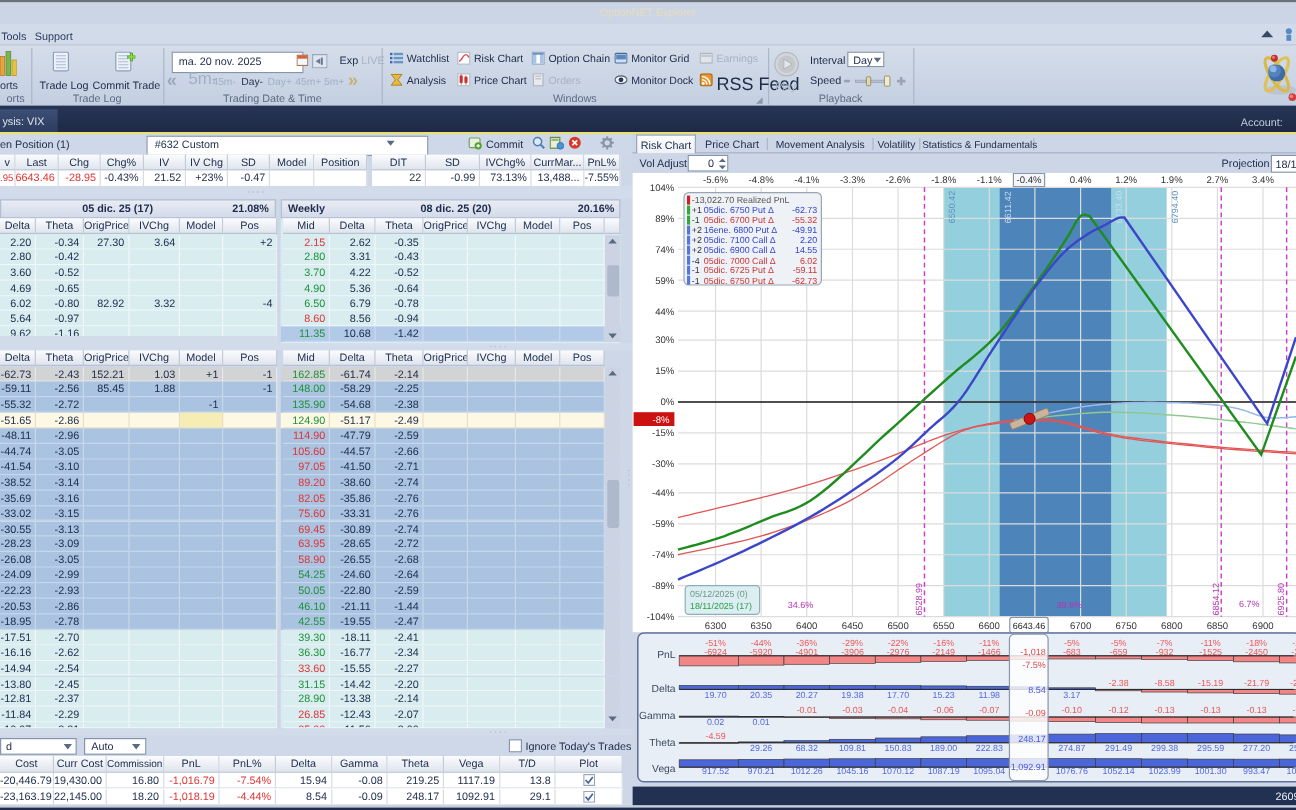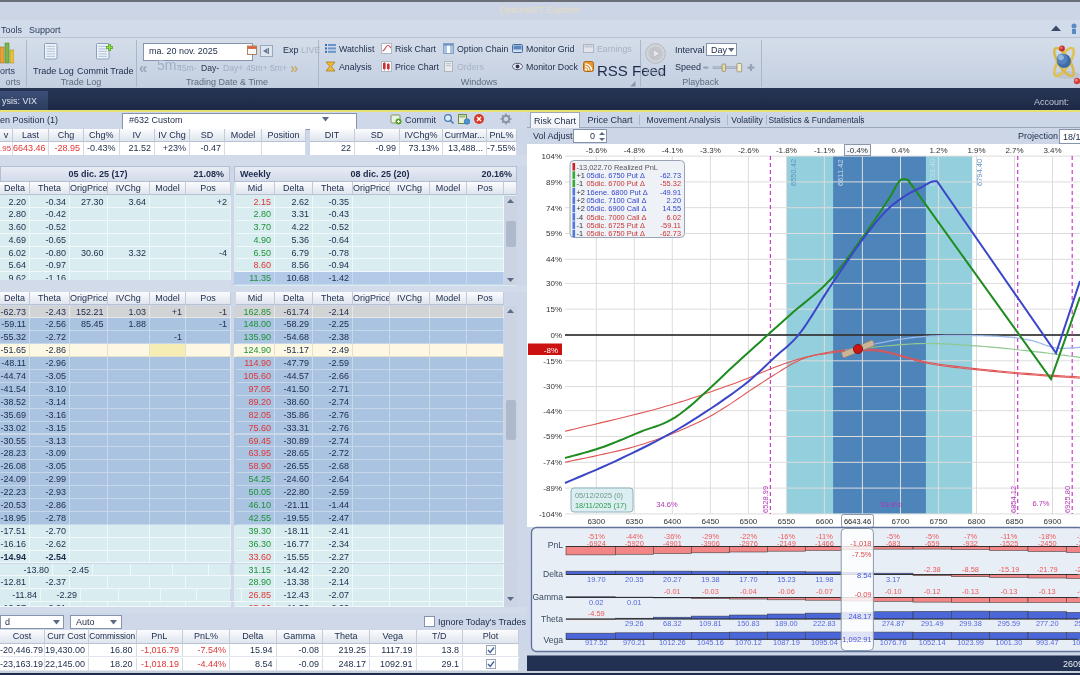--- a/index.html
+++ b/index.html
@@ -371,21 +371,21 @@
     <div class="c" style="width:37px;height:12.75px;border-right:1px solid rgba(255,255,255,.6);border-bottom:1px solid rgba(255,255,255,.6);"><span class=""></span></div>
     <div class="c" style="width:40px;height:12.75px;border-right:1px solid rgba(255,255,255,.6);border-bottom:1px solid rgba(255,255,255,.6);"><span class=""></span></div>
     <div class="c" style="width:37px;height:12.75px;border-right:1px solid rgba(255,255,255,.6);border-bottom:1px solid rgba(255,255,255,.6);"><span class=""></span></div>
     <div class="c" style="width:37px;height:12.75px;border-right:1px solid rgba(255,255,255,.6);border-bottom:1px solid rgba(255,255,255,.6);"><span class=""></span></div>
   </div>
 <div class="abs" style="left:0;top:246.5px;width:230px;height:12.75px;background:#d9edf0;"></div>
 <div class="abs" style="left:234px;top:246.5px;width:283px;height:12.75px;background:#d9edf0;"></div>
 <div class="row" style="left:0px;top:246.5px;height:12.75px;">
     <div class="c" style="width:30px;height:12.75px;border-right:1px solid rgba(255,255,255,.6);border-bottom:1px solid rgba(255,255,255,.6);"><span class="">6.02</span></div>
     <div class="c" style="width:40px;height:12.75px;border-right:1px solid rgba(255,255,255,.6);border-bottom:1px solid rgba(255,255,255,.6);"><span class="">-0.80</span></div>
-    <div class="c" style="width:37.5px;height:12.75px;border-right:1px solid rgba(255,255,255,.6);border-bottom:1px solid rgba(255,255,255,.6);"><span class="">30.60</span></div>
+    <div class="c" style="width:37.5px;height:12.75px;border-right:1px solid rgba(255,255,255,.6);border-bottom:1px solid rgba(255,255,255,.6);"><span class="">82.92</span></div>
     <div class="c" style="width:42.5px;height:12.75px;border-right:1px solid rgba(255,255,255,.6);border-bottom:1px solid rgba(255,255,255,.6);"><span class="">3.32</span></div>
     <div class="c" style="width:36px;height:12.75px;border-right:1px solid rgba(255,255,255,.6);border-bottom:1px solid rgba(255,255,255,.6);"><span class=""></span></div>
     <div class="c" style="width:45px;height:12.75px;border-right:1px solid rgba(255,255,255,.6);border-bottom:1px solid rgba(255,255,255,.6);"><span class="">-4</span></div>
   </div>
 <div class="row" style="left:236px;top:246.5px;height:12.75px;">
     <div class="c" style="width:39px;height:12.75px;border-right:1px solid rgba(255,255,255,.6);border-bottom:1px solid rgba(255,255,255,.6);"><span class="grn">6.50</span></div>
     <div class="c" style="width:38px;height:12.75px;border-right:1px solid rgba(255,255,255,.6);border-bottom:1px solid rgba(255,255,255,.6);"><span class="">6.79</span></div>
     <div class="c" style="width:40px;height:12.75px;border-right:1px solid rgba(255,255,255,.6);border-bottom:1px solid rgba(255,255,255,.6);"><span class="">-0.78</span></div>
     <div class="c" style="width:37px;height:12.75px;border-right:1px solid rgba(255,255,255,.6);border-bottom:1px solid rgba(255,255,255,.6);"><span class=""></span></div>
     <div class="c" style="width:40px;height:12.75px;border-right:1px solid rgba(255,255,255,.6);border-bottom:1px solid rgba(255,255,255,.6);"><span class=""></span></div>
@@ -831,42 +831,42 @@
     <div class="c" style="width:38px;height:12.9px;border-right:1px solid rgba(255,255,255,.6);border-bottom:1px solid rgba(255,255,255,.6);"><span class="">-16.77</span></div>
     <div class="c" style="width:40px;height:12.9px;border-right:1px solid rgba(255,255,255,.6);border-bottom:1px solid rgba(255,255,255,.6);"><span class="">-2.34</span></div>
     <div class="c" style="width:37px;height:12.9px;border-right:1px solid rgba(255,255,255,.6);border-bottom:1px solid rgba(255,255,255,.6);"><span class=""></span></div>
     <div class="c" style="width:40px;height:12.9px;border-right:1px solid rgba(255,255,255,.6);border-bottom:1px solid rgba(255,255,255,.6);"><span class=""></span></div>
     <div class="c" style="width:37px;height:12.9px;border-right:1px solid rgba(255,255,255,.6);border-bottom:1px solid rgba(255,255,255,.6);"><span class=""></span></div>
     <div class="c" style="width:37px;height:12.9px;border-right:1px solid rgba(255,255,255,.6);border-bottom:1px solid rgba(255,255,255,.6);"><span class=""></span></div>
   </div>
 <div class="abs" style="left:0;top:550.5999999999996px;width:230px;height:12.9px;background:#d9edf0;"></div>
 <div class="abs" style="left:234px;top:550.5999999999996px;width:270px;height:12.9px;background:#d9edf0;"></div>
 <div class="abs" style="left:504px;top:550.5999999999996px;width:13px;height:12.9px;background:#ccd4e4;"></div>
-<div class="row" style="left:0px;top:550.5999999999996px;height:12.9px;font-weight:bold;">
+<div class="row" style="left:0px;top:550.5999999999996px;height:12.9px;">
     <div class="c" style="width:30px;height:12.9px;border-right:1px solid rgba(255,255,255,.6);border-bottom:1px solid rgba(255,255,255,.6);"><span class="">-14.94</span></div>
     <div class="c" style="width:40px;height:12.9px;border-right:1px solid rgba(255,255,255,.6);border-bottom:1px solid rgba(255,255,255,.6);"><span class="">-2.54</span></div>
     <div class="c" style="width:37.5px;height:12.9px;border-right:1px solid rgba(255,255,255,.6);border-bottom:1px solid rgba(255,255,255,.6);"><span class=""></span></div>
     <div class="c" style="width:42.5px;height:12.9px;border-right:1px solid rgba(255,255,255,.6);border-bottom:1px solid rgba(255,255,255,.6);"><span class=""></span></div>
     <div class="c" style="width:36px;height:12.9px;border-right:1px solid rgba(255,255,255,.6);border-bottom:1px solid rgba(255,255,255,.6);"><span class=""></span></div>
     <div class="c" style="width:45px;height:12.9px;border-right:1px solid rgba(255,255,255,.6);border-bottom:1px solid rgba(255,255,255,.6);"><span class=""></span></div>
   </div>
 <div class="row" style="left:236px;top:550.5999999999996px;height:12.9px;">
     <div class="c" style="width:39px;height:12.9px;border-right:1px solid rgba(255,255,255,.6);border-bottom:1px solid rgba(255,255,255,.6);"><span class="red">33.60</span></div>
     <div class="c" style="width:38px;height:12.9px;border-right:1px solid rgba(255,255,255,.6);border-bottom:1px solid rgba(255,255,255,.6);"><span class="">-15.55</span></div>
     <div class="c" style="width:40px;height:12.9px;border-right:1px solid rgba(255,255,255,.6);border-bottom:1px solid rgba(255,255,255,.6);"><span class="">-2.27</span></div>
     <div class="c" style="width:37px;height:12.9px;border-right:1px solid rgba(255,255,255,.6);border-bottom:1px solid rgba(255,255,255,.6);"><span class=""></span></div>
     <div class="c" style="width:40px;height:12.9px;border-right:1px solid rgba(255,255,255,.6);border-bottom:1px solid rgba(255,255,255,.6);"><span class=""></span></div>
     <div class="c" style="width:37px;height:12.9px;border-right:1px solid rgba(255,255,255,.6);border-bottom:1px solid rgba(255,255,255,.6);"><span class=""></span></div>
     <div class="c" style="width:37px;height:12.9px;border-right:1px solid rgba(255,255,255,.6);border-bottom:1px solid rgba(255,255,255,.6);"><span class=""></span></div>
   </div>
 <div class="abs" style="left:0;top:563.4999999999995px;width:230px;height:12.9px;background:#d9edf0;"></div>
 <div class="abs" style="left:234px;top:563.4999999999995px;width:270px;height:12.9px;background:#d9edf0;"></div>
 <div class="abs" style="left:504px;top:563.4999999999995px;width:13px;height:12.9px;background:#ccd4e4;"></div>
 <div class="row" style="left:0px;top:563.4999999999995px;height:12.9px;">
-    <div class="c" style="width:53px;height:12.9px;border-right:1px solid rgba(255,255,255,.6);border-bottom:1px solid rgba(255,255,255,.6);"><span class="">-13.80</span></div>
+    <div class="c" style="width:30px;height:12.9px;border-right:1px solid rgba(255,255,255,.6);border-bottom:1px solid rgba(255,255,255,.6);"><span class="">-13.80</span></div>
     <div class="c" style="width:40px;height:12.9px;border-right:1px solid rgba(255,255,255,.6);border-bottom:1px solid rgba(255,255,255,.6);"><span class="">-2.45</span></div>
     <div class="c" style="width:37.5px;height:12.9px;border-right:1px solid rgba(255,255,255,.6);border-bottom:1px solid rgba(255,255,255,.6);"><span class=""></span></div>
     <div class="c" style="width:42.5px;height:12.9px;border-right:1px solid rgba(255,255,255,.6);border-bottom:1px solid rgba(255,255,255,.6);"><span class=""></span></div>
     <div class="c" style="width:36px;height:12.9px;border-right:1px solid rgba(255,255,255,.6);border-bottom:1px solid rgba(255,255,255,.6);"><span class=""></span></div>
     <div class="c" style="width:45px;height:12.9px;border-right:1px solid rgba(255,255,255,.6);border-bottom:1px solid rgba(255,255,255,.6);"><span class=""></span></div>
   </div>
 <div class="row" style="left:236px;top:563.4999999999995px;height:12.9px;">
     <div class="c" style="width:39px;height:12.9px;border-right:1px solid rgba(255,255,255,.6);border-bottom:1px solid rgba(255,255,255,.6);"><span class="grn">31.15</span></div>
     <div class="c" style="width:38px;height:12.9px;border-right:1px solid rgba(255,255,255,.6);border-bottom:1px solid rgba(255,255,255,.6);"><span class="">-14.42</span></div>
     <div class="c" style="width:40px;height:12.9px;border-right:1px solid rgba(255,255,255,.6);border-bottom:1px solid rgba(255,255,255,.6);"><span class="">-2.20</span></div>
@@ -892,21 +892,21 @@
     <div class="c" style="width:40px;height:12.9px;border-right:1px solid rgba(255,255,255,.6);border-bottom:1px solid rgba(255,255,255,.6);"><span class="">-2.14</span></div>
     <div class="c" style="width:37px;height:12.9px;border-right:1px solid rgba(255,255,255,.6);border-bottom:1px solid rgba(255,255,255,.6);"><span class=""></span></div>
     <div class="c" style="width:40px;height:12.9px;border-right:1px solid rgba(255,255,255,.6);border-bottom:1px solid rgba(255,255,255,.6);"><span class=""></span></div>
     <div class="c" style="width:37px;height:12.9px;border-right:1px solid rgba(255,255,255,.6);border-bottom:1px solid rgba(255,255,255,.6);"><span class=""></span></div>
     <div class="c" style="width:37px;height:12.9px;border-right:1px solid rgba(255,255,255,.6);border-bottom:1px solid rgba(255,255,255,.6);"><span class=""></span></div>
   </div>
 <div class="abs" style="left:0;top:589.2999999999995px;width:230px;height:12.9px;background:#d9edf0;"></div>
 <div class="abs" style="left:234px;top:589.2999999999995px;width:270px;height:12.9px;background:#d9edf0;"></div>
 <div class="abs" style="left:504px;top:589.2999999999995px;width:13px;height:12.9px;background:#ccd4e4;"></div>
 <div class="row" style="left:0px;top:589.2999999999995px;height:12.9px;">
-    <div class="c" style="width:30px;height:12.9px;border-right:1px solid rgba(255,255,255,.6);border-bottom:1px solid rgba(255,255,255,.6);margin-left:11px;"><span class="">-11.84</span></div>
+    <div class="c" style="width:30px;height:12.9px;border-right:1px solid rgba(255,255,255,.6);border-bottom:1px solid rgba(255,255,255,.6);"><span class="">-11.84</span></div>
     <div class="c" style="width:40px;height:12.9px;border-right:1px solid rgba(255,255,255,.6);border-bottom:1px solid rgba(255,255,255,.6);"><span class="">-2.29</span></div>
     <div class="c" style="width:37.5px;height:12.9px;border-right:1px solid rgba(255,255,255,.6);border-bottom:1px solid rgba(255,255,255,.6);"><span class=""></span></div>
     <div class="c" style="width:42.5px;height:12.9px;border-right:1px solid rgba(255,255,255,.6);border-bottom:1px solid rgba(255,255,255,.6);"><span class=""></span></div>
     <div class="c" style="width:36px;height:12.9px;border-right:1px solid rgba(255,255,255,.6);border-bottom:1px solid rgba(255,255,255,.6);"><span class=""></span></div>
     <div class="c" style="width:45px;height:12.9px;border-right:1px solid rgba(255,255,255,.6);border-bottom:1px solid rgba(255,255,255,.6);"><span class=""></span></div>
   </div>
 <div class="row" style="left:236px;top:589.2999999999995px;height:12.9px;">
     <div class="c" style="width:39px;height:12.9px;border-right:1px solid rgba(255,255,255,.6);border-bottom:1px solid rgba(255,255,255,.6);"><span class="red">26.85</span></div>
     <div class="c" style="width:38px;height:12.9px;border-right:1px solid rgba(255,255,255,.6);border-bottom:1px solid rgba(255,255,255,.6);"><span class="">-12.43</span></div>
     <div class="c" style="width:40px;height:12.9px;border-right:1px solid rgba(255,255,255,.6);border-bottom:1px solid rgba(255,255,255,.6);"><span class="">-2.07</span></div>

